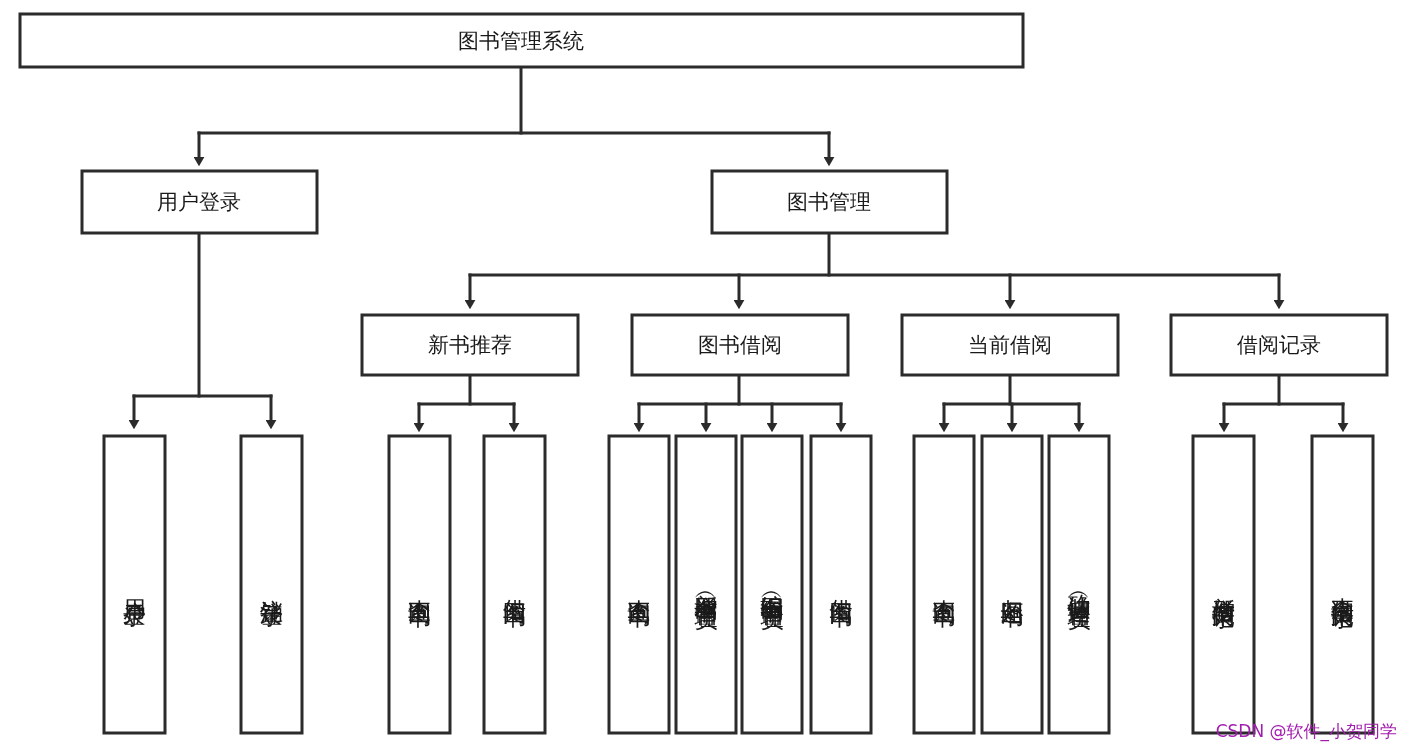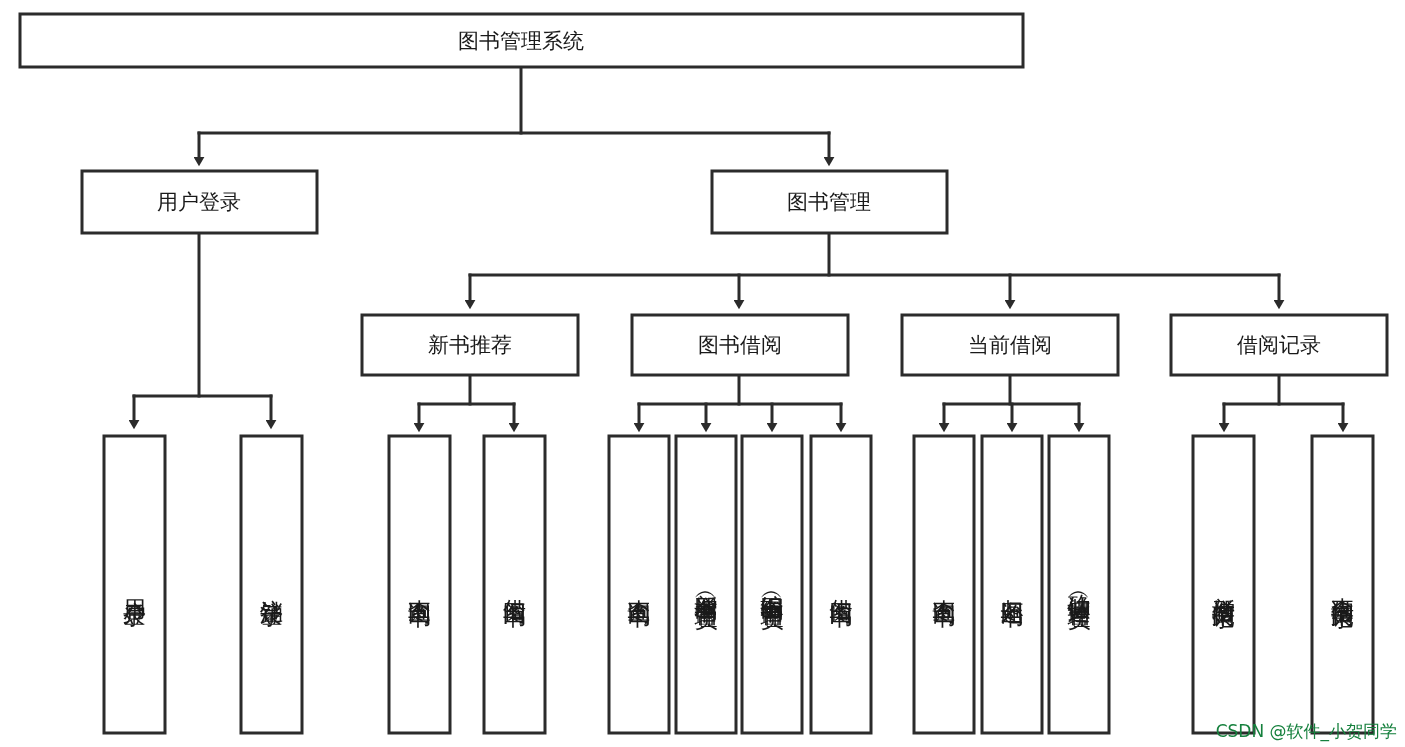--- a/index.html
+++ b/index.html
@@ -23,21 +23,21 @@
     font-family:"DejaVu Sans","Liberation Sans",sans-serif;
     font-size:23px;line-height:1.0;letter-spacing:2px;
     color:#1a1a1a;
     display:flex;align-items:center;justify-content:center;
     white-space:nowrap;
     pointer-events:none;
   }
   #watermark{
     position:absolute;right:8px;bottom:4px;
     font-family:"DejaVu Sans","Liberation Sans",sans-serif;
-    font-size:17px;color:#15803d;white-space:nowrap;
+    font-size:17px;color:#a21caf;white-space:nowrap;
   }
 </style>
 </head>
 <body>
 
 <div id="diagram-root">
 
   <svg id="tree" viewBox="0 0 1405 747">
     <defs>
       <marker id="arrowhead" markerWidth="10" markerHeight="11" refX="1.2" refY="5.5" orient="auto" markerUnits="userSpaceOnUse">

